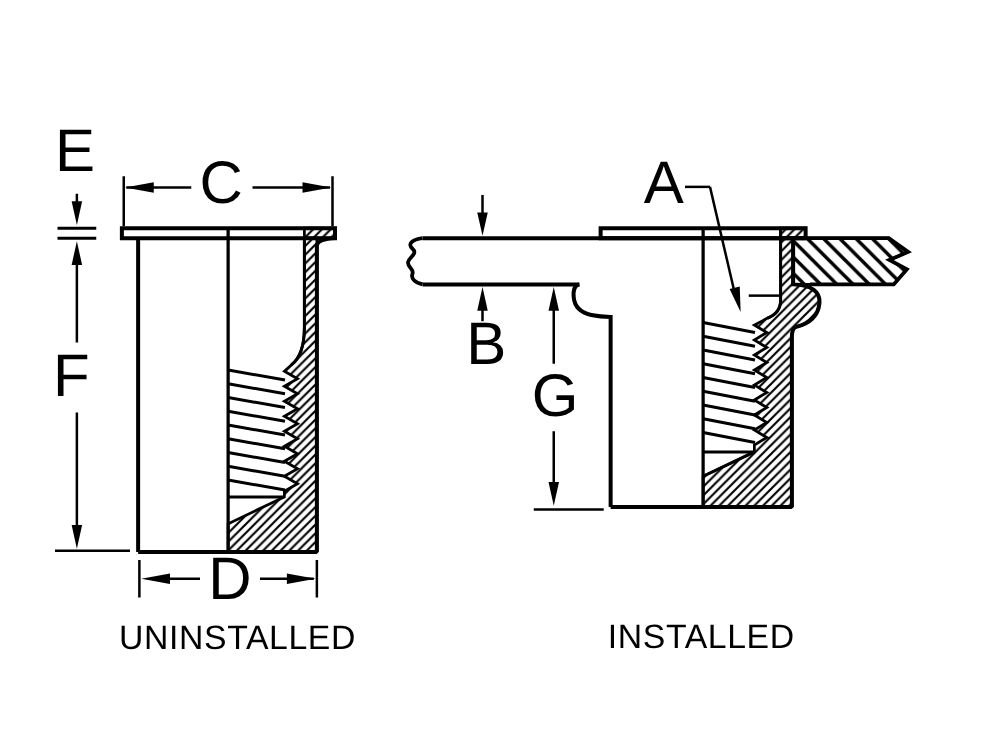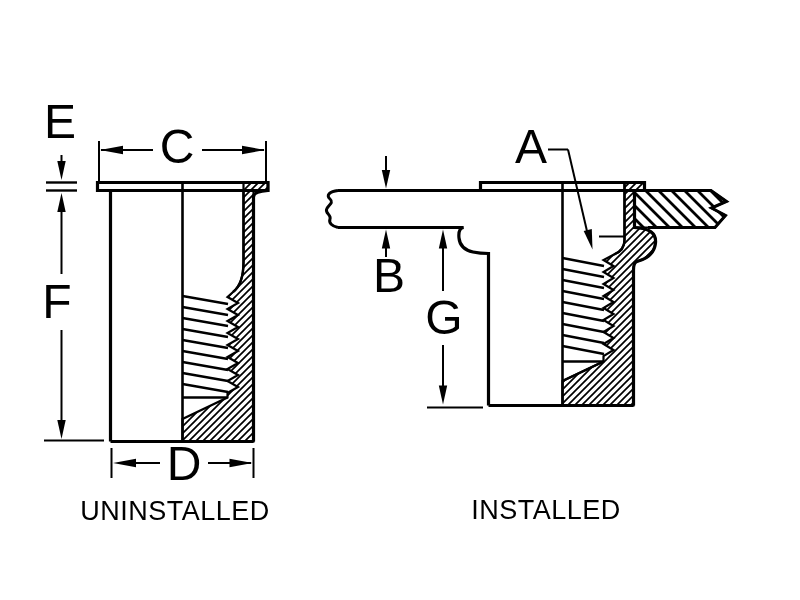--- a/index.html
+++ b/index.html
@@ -177,16 +177,16 @@
   </svg>
 
   <span class="dim-label" style="left:60px;top:122px;">E</span>
   <span class="dim-label" style="left:177px;top:147px;">C</span>
   <span class="dim-label" style="left:57px;top:302px;">F</span>
   <span class="dim-label" style="left:184px;top:464px;">D</span>
   <span class="dim-label" style="left:531px;top:147px;">A</span>
   <span class="dim-label" style="left:389px;top:276px;">B</span>
   <span class="dim-label" style="left:444px;top:318px;">G</span>
 
-  <div class="caption" style="left:175px;top:511px;">UNINSTALLED</div>
-  <div class="caption" style="left:546px;top:510px;">INSTALLED</div>
+  <div class="caption" style="left:190px;top:511px;">UNINSTALLED</div>
+  <div class="caption" style="left:561px;top:510px;">INSTALLED</div>
 
 </div>
 
 </body></html>

